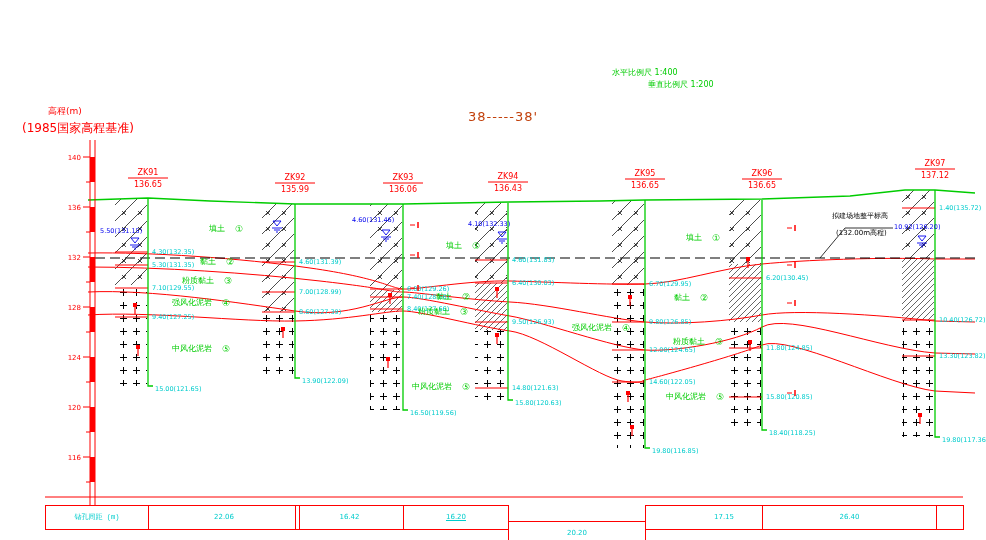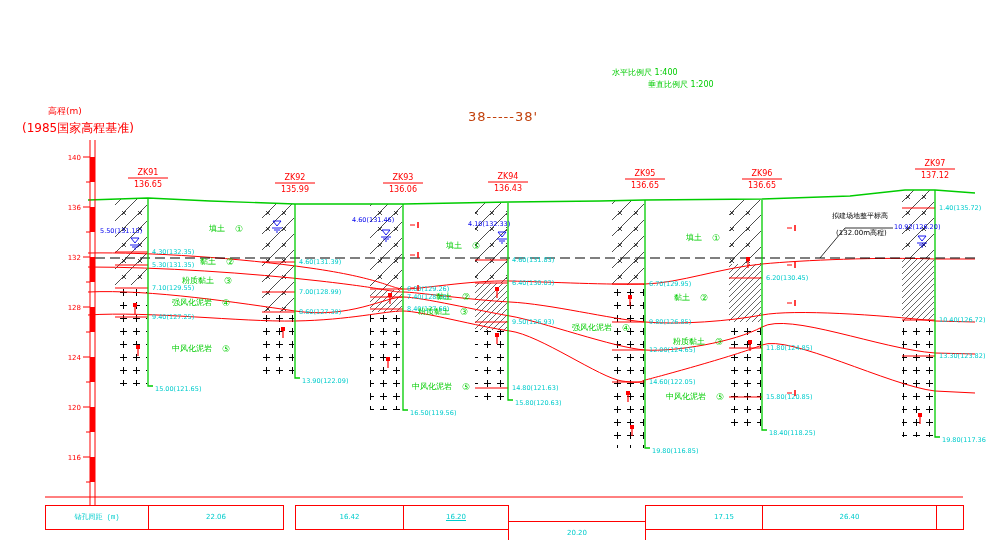--- a/index.html
+++ b/index.html
@@ -265,21 +265,21 @@
   <div class="ov t-sub">38-----38'</div>
   <div class="ov t-scaleh">水平比例尺 1:400</div>
   <div class="ov t-scalev">垂直比例尺 1:200</div>
   <div class="ov t-axtitle">高程(m)</div>
   <div class="ov t-axsub">(1985国家高程基准)</div>
   <div class="ov t-ann1">拟建场地整平标高</div>
   <div class="ov t-ann2">(132.00m高程)</div>
 
   <div id="table-layer">
       <div class="tbl-cell" style="left: 45px; top: 505px; width: 104px; height: 25px; font-family: Liberation Mono, monospace;">钻孔间距  (m)</div>
-      <div class="tbl-cell" style="left: 148px; top: 505px; width: 136px; height: 25px;">22.06</div>
+      <div class="tbl-cell" style="left: 148px; top: 505px; width: 152px; height: 25px;">22.06</div>
       <div class="tbl-cell" style="left: 295px; top: 505px; width: 109px; height: 25px;">16.42</div>
       <div class="tbl-cell" style="left: 403px; top: 505px; width: 106px; height: 25px; text-decoration: underline;">16.20</div>
       <div class="tbl-cell" style="left: 508px; top: 505px; width: 138px; height: 25px; margin-top: 16px;">20.20</div>
       <div class="tbl-cell" style="left: 645px; top: 505px; width: 118px; height: 25px; padding-left: 40px;">17.15</div>
       <div class="tbl-cell" style="left: 762px; top: 505px; width: 175px; height: 25px;">26.40</div>
       <div class="tbl-cell" style="left: 936px; top: 505px; width: 28px; height: 25px;"></div>
     </div>
 </div>
 
 </body></html>

